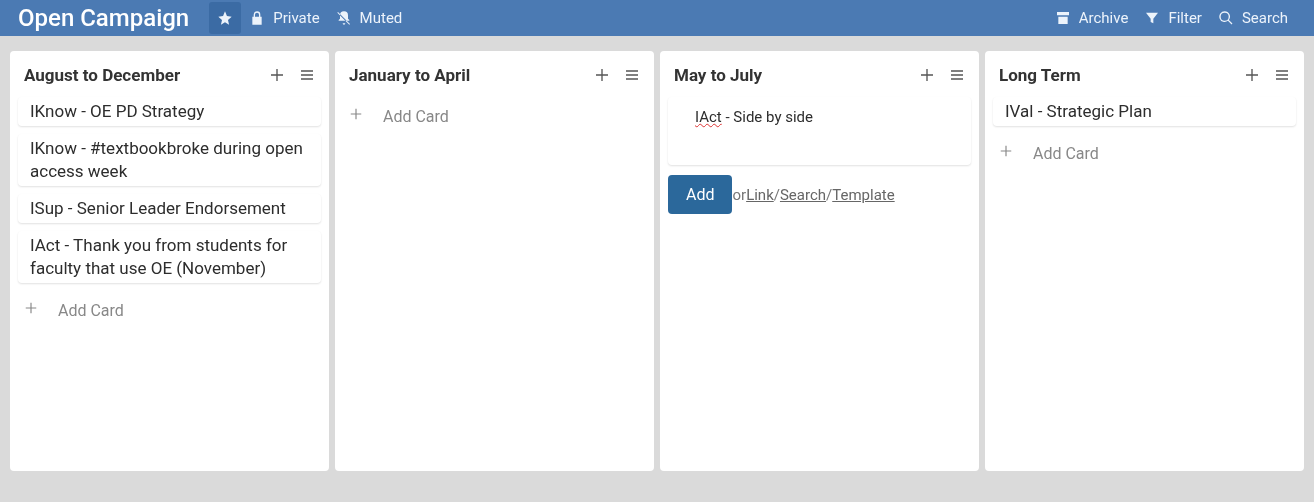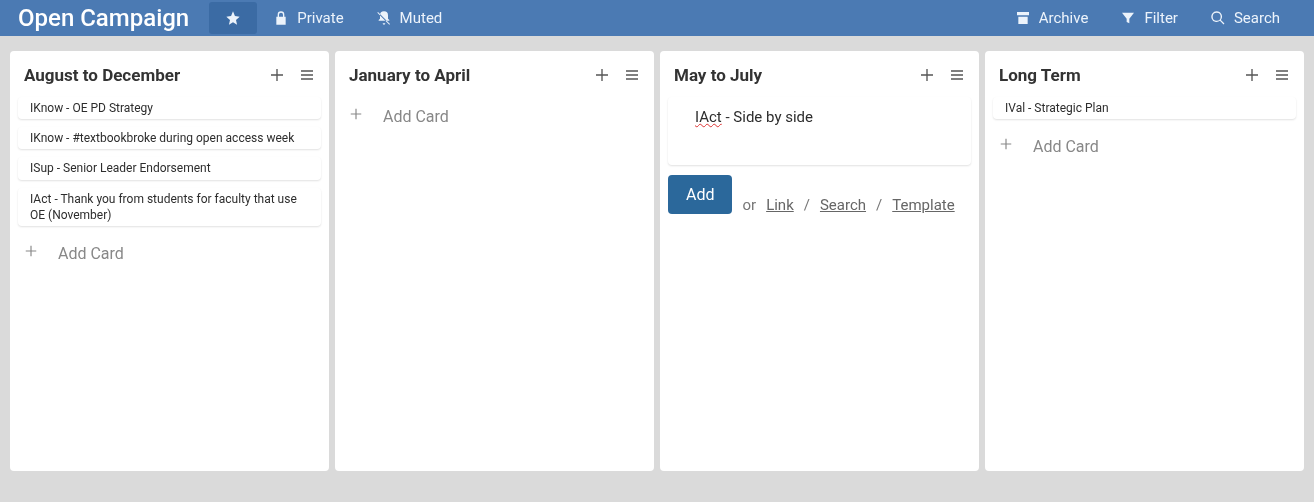--- a/index.html
+++ b/index.html
@@ -1,34 +1,34 @@
 <!DOCTYPE html>
 <html><head>
 <meta charset="utf-8">
 <style>
 *{box-sizing:border-box;margin:0;padding:0;font-family:-apple-system,BlinkMacSystemFont,"Segoe UI",Roboto,Helvetica,Arial,sans-serif}
 body{background:#dadada;width:1314px;height:502px;overflow:hidden}
 .topbar{background:#4b7ab3;height:36px;display:flex;align-items:center;padding:0 18px;color:#fff}
 .title{font-size:24px;font-weight:500;margin-right:20px}
-.btn{display:inline-flex;align-items:center;gap:8px;padding:8px 16px;border-radius:3px;font-size:15px;cursor:pointer;color:#ecf3fb}
+.btn{display:inline-flex;align-items:center;gap:8px;padding:8px 8px;border-radius:3px;font-size:15px;cursor:pointer;color:#ecf3fb}
 .btn.active{background:#3b6ba4}
 .btn svg{width:16px;height:16px;fill:currentColor}
 .spacer{flex:1}
 .board{display:flex;gap:6px;padding:15px 10px;height:calc(100% - 52px)}
 .column{width:319px;background:#ffffff;border-radius:4px;padding:8px 8px 4px 8px;display:flex;flex-direction:column;gap:8px}
 .col-header{display:flex;align-items:center;padding:6px 6px 4px 6px}
 .col-title{font-size:17px;font-weight:700;color:#333;flex:1}
 .col-icons{display:flex;gap:14px;color:#555}
 .col-icons svg{width:16px;height:16px;fill:currentColor;cursor:pointer}
-.card{background:#fff;border-radius:4px;padding:3px 12px;font-size:12px;color:#2d2d2d;box-shadow:0 1px 2px rgba(0,0,0,.12);cursor:pointer;line-height:1.35}
+.card{background:#fff;border-radius:4px;padding:3px 12px;font-size:17px;color:#2d2d2d;box-shadow:0 1px 2px rgba(0,0,0,.12);cursor:pointer;line-height:1.35}
 .add-card{display:flex;gap:20px;color:#888;padding:10px 6px;font-size:16px;cursor:pointer}
 .add-card svg{width:14px;height:14px;fill:currentColor}
 .compose{background:#fff;border-radius:4px;padding:11px 27px;min-height:68px;font-size:15px;color:#2d2d2d;box-shadow:0 1px 2px rgba(0,0,0,.12)}
 .compose .squiggle{text-decoration:underline wavy #d33 1px}
-.compose-row{display:flex;align-items:flex-end;gap:10px;padding:2px 0 6px 0;color:#666;font-size:15px}
+.compose-row{display:flex;align-items:center;padding:2px 0 6px 0;color:#666;font-size:15px}
 .compose-row .add-btn{background:#2b689b;color:#fff;border:none;border-radius:4px;padding:10px 18px;font-size:16px;cursor:pointer}
 .compose-row a{color:#666;text-decoration:underline;cursor:pointer}
 .compose-row .sep{color:#777}
 </style>
 </head>
 <body>
 
 <div class="topbar">
   <div class="title">Open Campaign</div>
   <div class="btn active">

